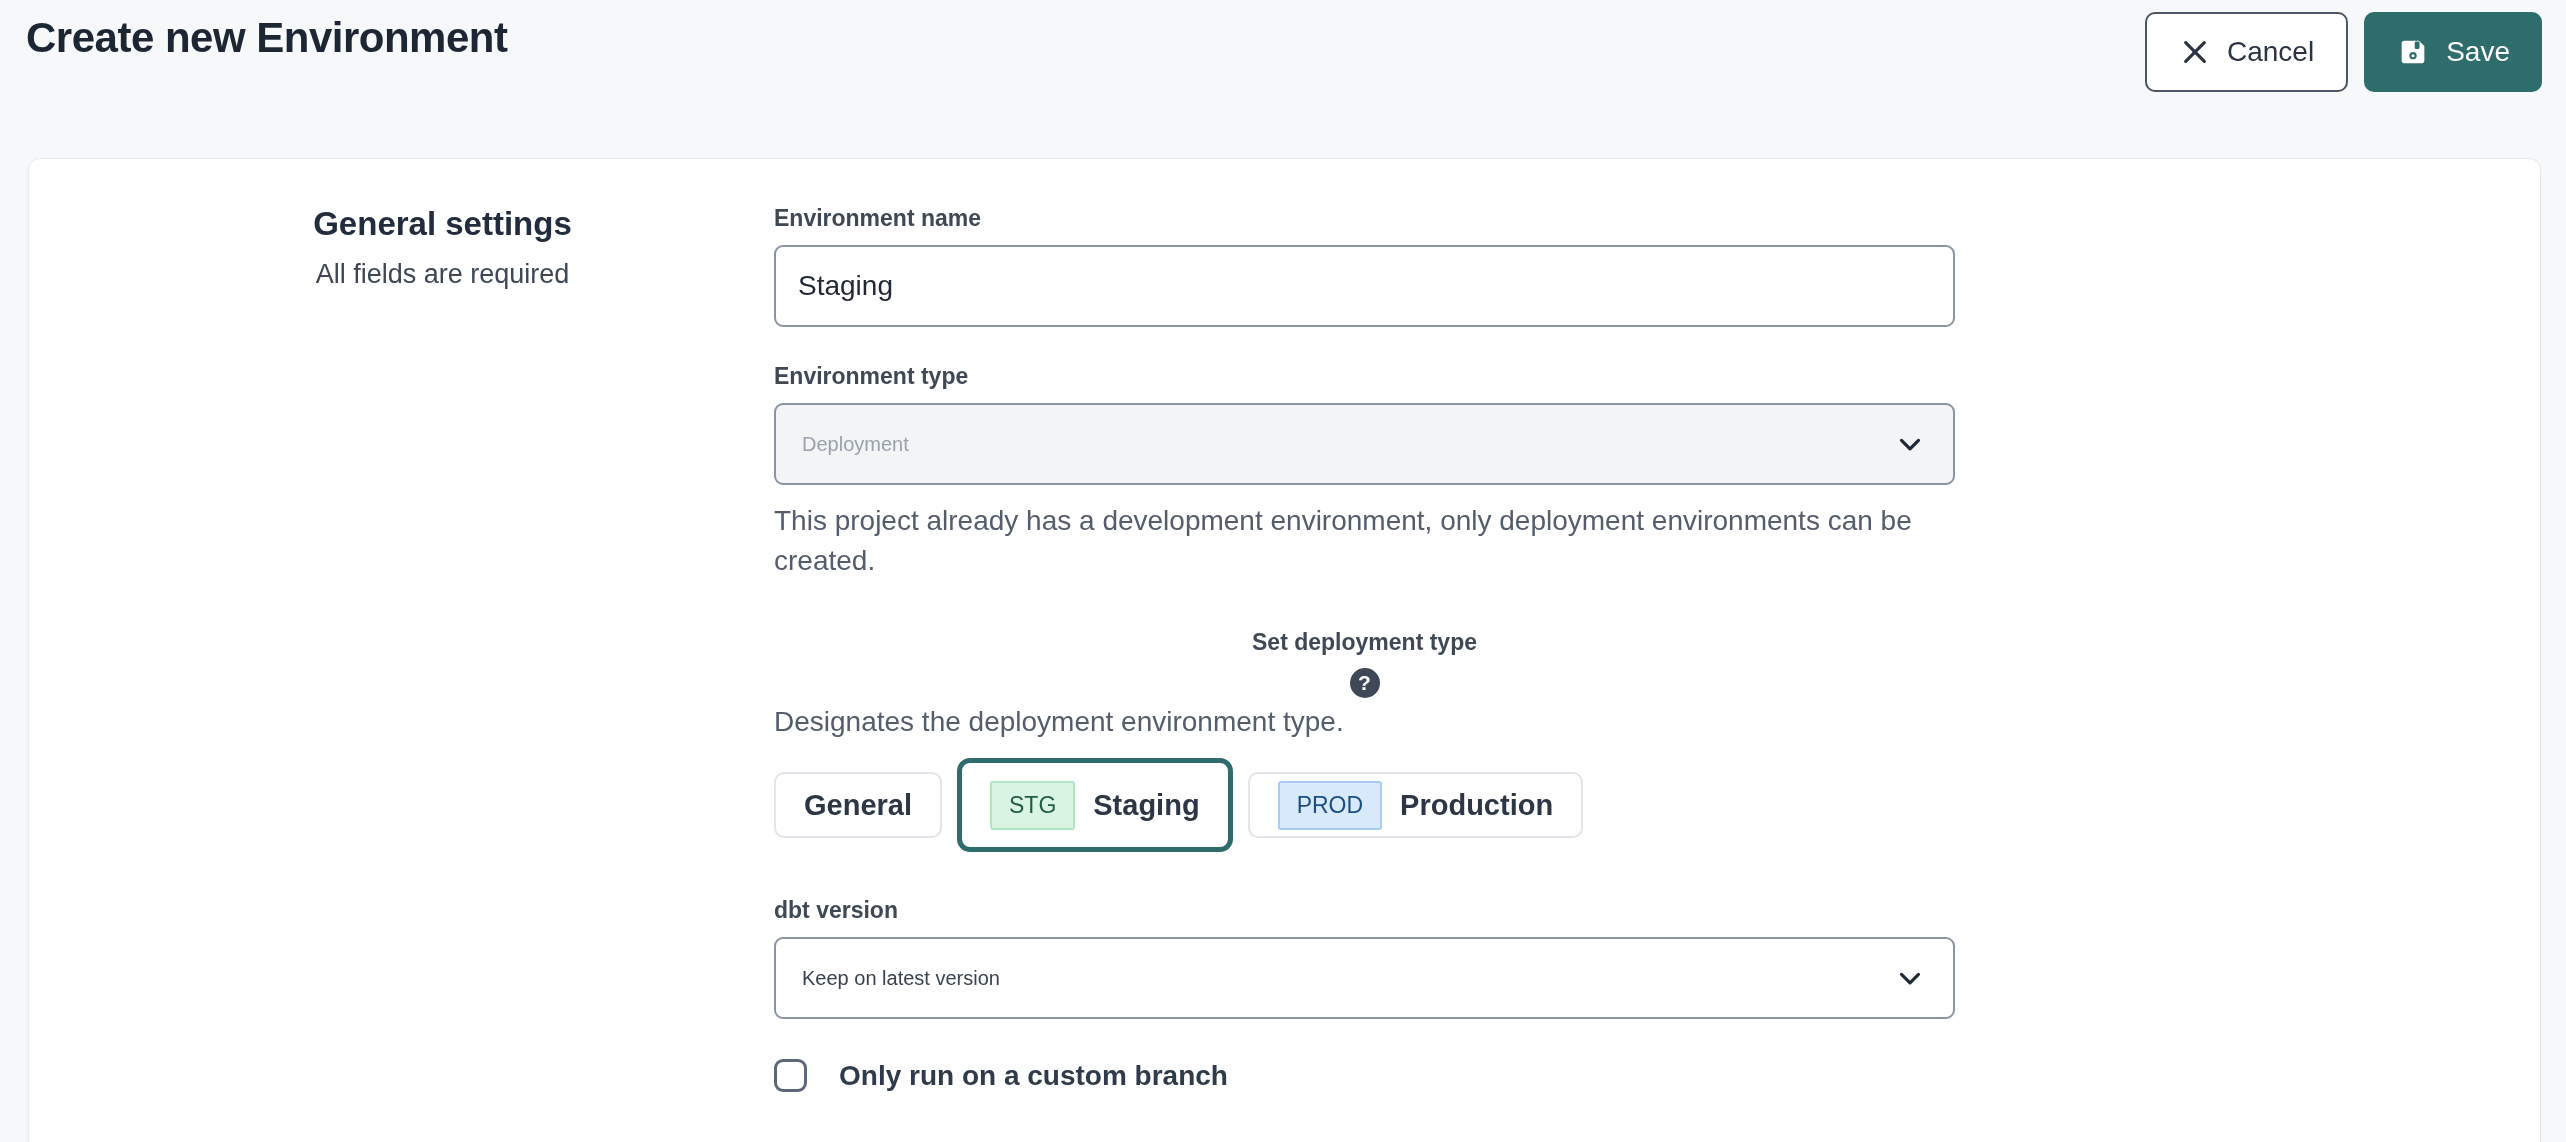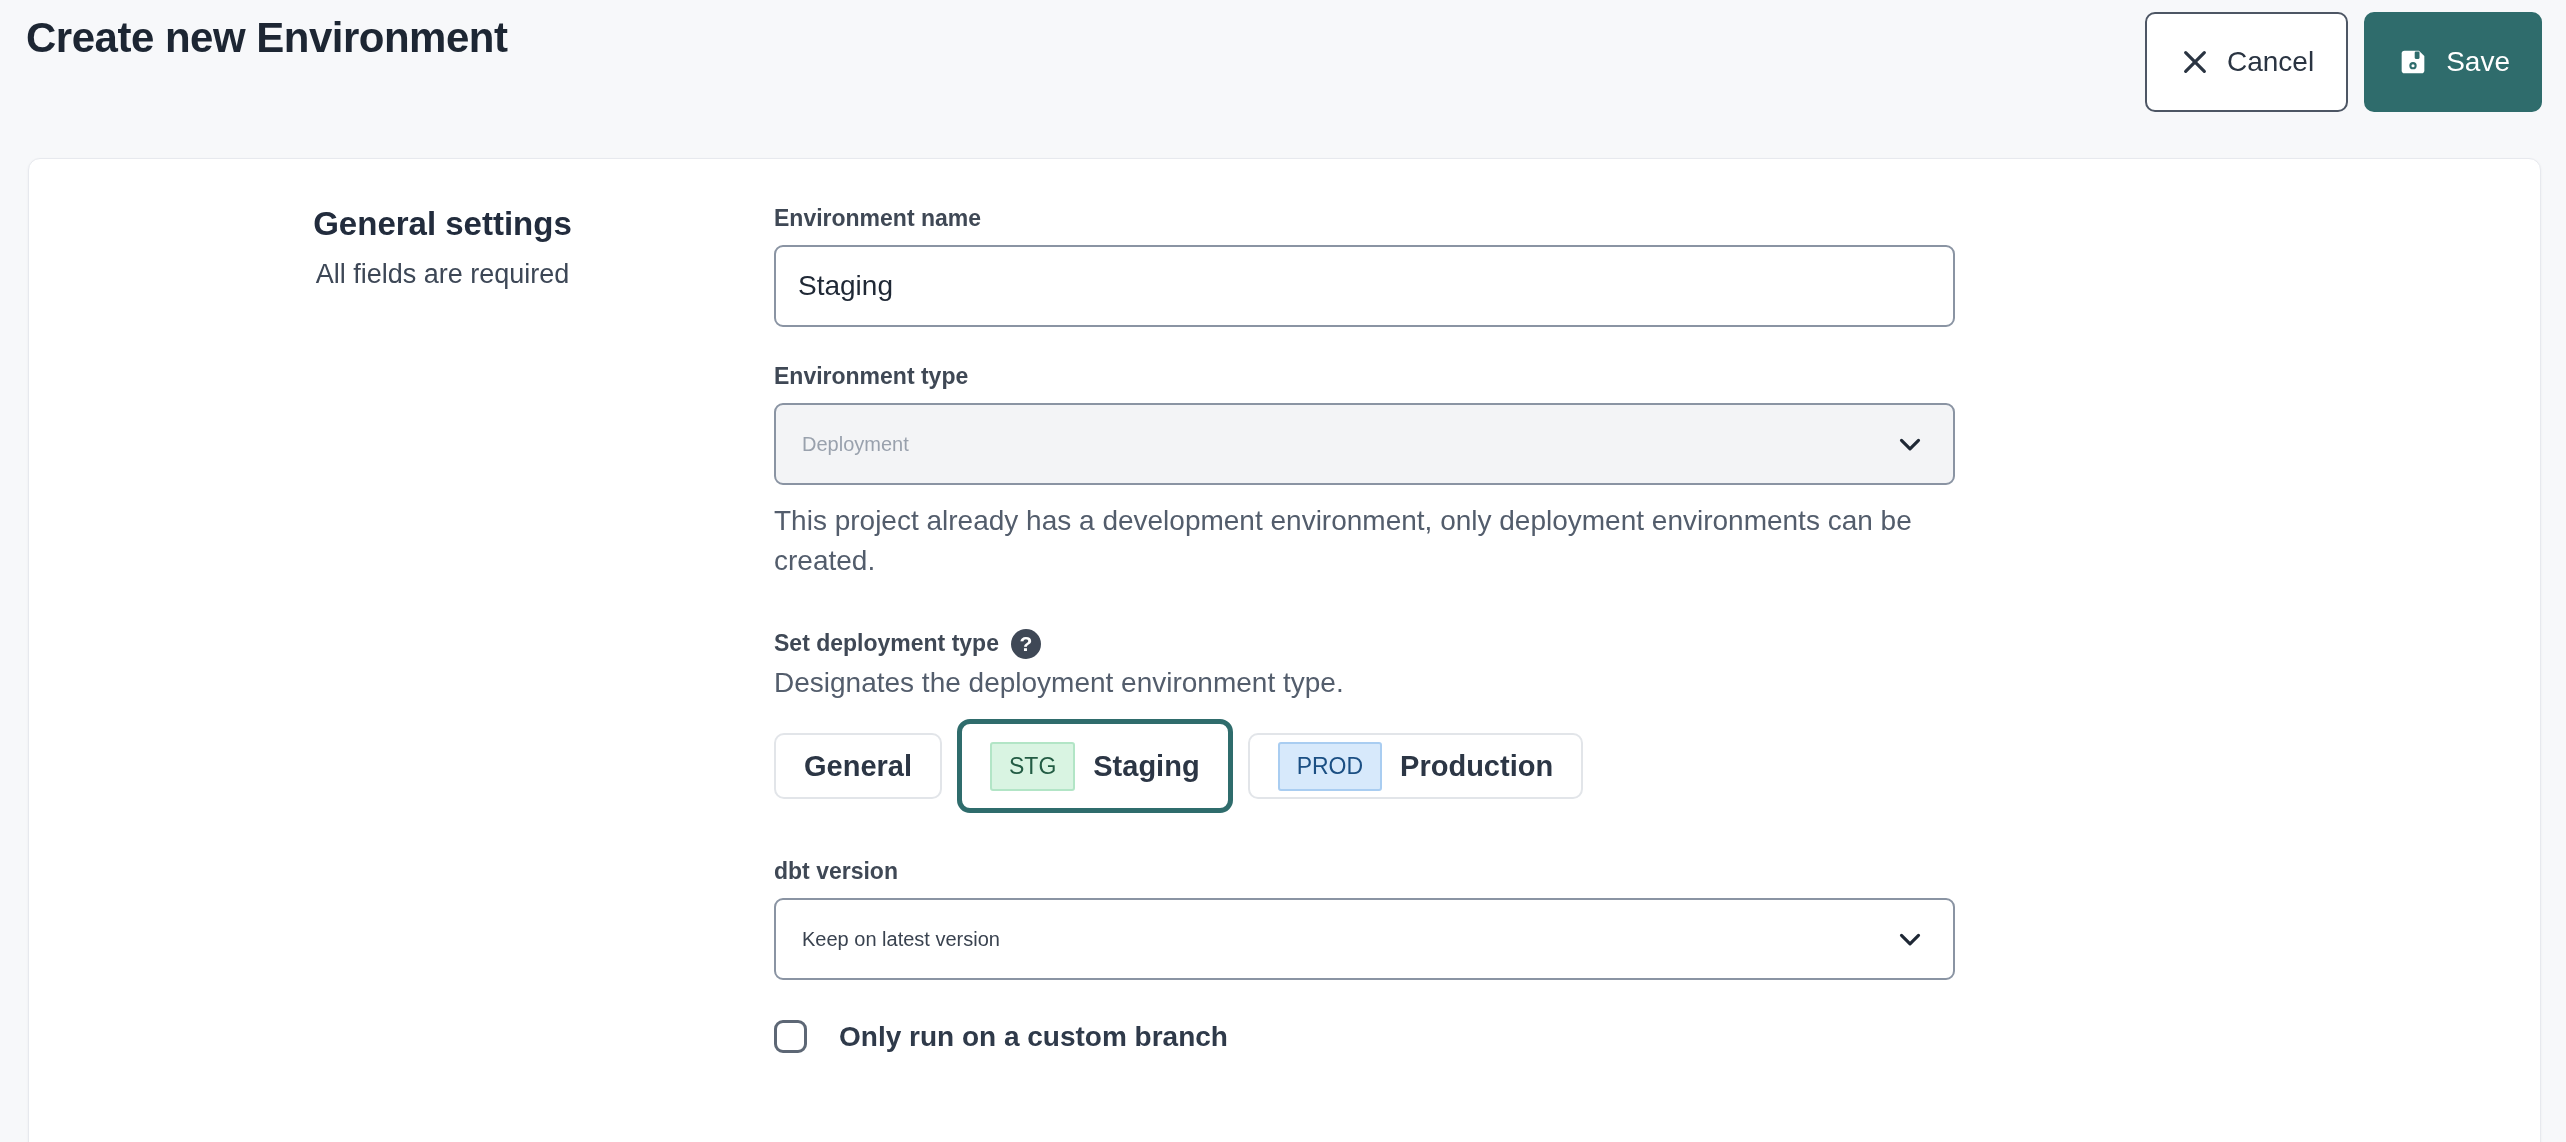--- a/index.html
+++ b/index.html
@@ -19,21 +19,21 @@
     height: 146px; box-sizing: border-box;
   }
   .page-title {
     margin: 0; padding-top: 2px;
     font-size: 42px; font-weight: 700; color: #1d2633;
     letter-spacing: -0.5px;
   }
   .actions { display: flex; gap: 16px; }
   .btn {
     display: inline-flex; align-items: center; gap: 16px;
-    height: 100px; border-radius: 10px; font-size: 28px;
+    height: 80px; border-radius: 10px; font-size: 28px;
     cursor: pointer; box-sizing: border-box;
     font-family: "Liberation Sans", sans-serif;
   }
   .btn-cancel {
     background: #ffffff; border: 2px solid #4d5664;
     color: #2a3442; padding: 0 32px; font-weight: 400;
   }
   .btn-save {
     background: var(--accent-teal, #2f6c6c); border: 2px solid var(--accent-teal, #2f6c6c);
     color: #ffffff; padding: 0 30px; font-weight: 400;
@@ -52,21 +52,21 @@
   .left-col { width: 663px; flex: 0 0 663px; text-align: center; }
   .section-heading { margin: 0; font-size: 33px; font-weight: 700; color: #222c3d; }
   .section-sub { margin: 16px 0 0; font-size: 27px; color: #3d4756; }
 
   .form-col { width: 1181px; flex: 0 0 1181px; }
 
   .field-label {
     display: inline-block;
     font-size: 23px; font-weight: 700; color: #3f4855;
   }
-  .label-row { display: flex; align-items: center; gap: 12px; margin-top: 48px; }
+  .label-row { display: flex; align-items: center; gap: 12px; margin-top: 48px; flex-direction: column; }
 
   .text-input {
     display: block; width: 100%; height: 82px; box-sizing: border-box;
     margin-top: 13px;
     border: 2px solid #8a94a3; border-radius: 9px;
     padding: 0 22px; font-size: 28px; color: #1f2835;
     background: #ffffff; outline: none;
     font-family: "Liberation Sans", sans-serif;
   }
 

